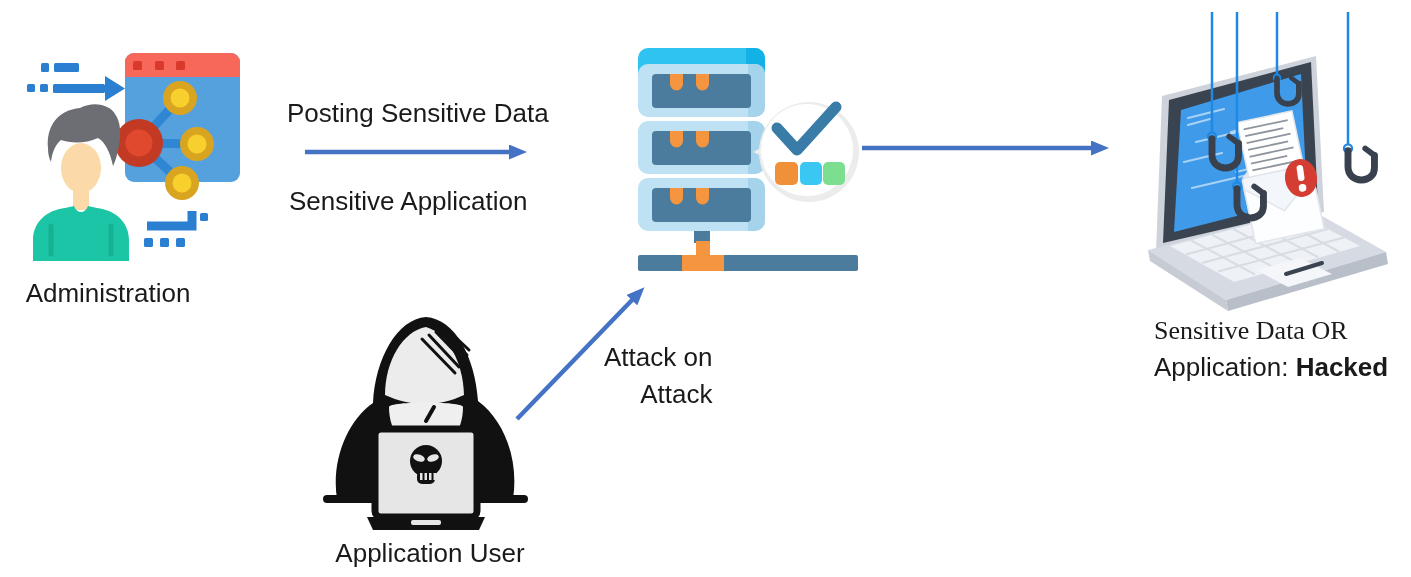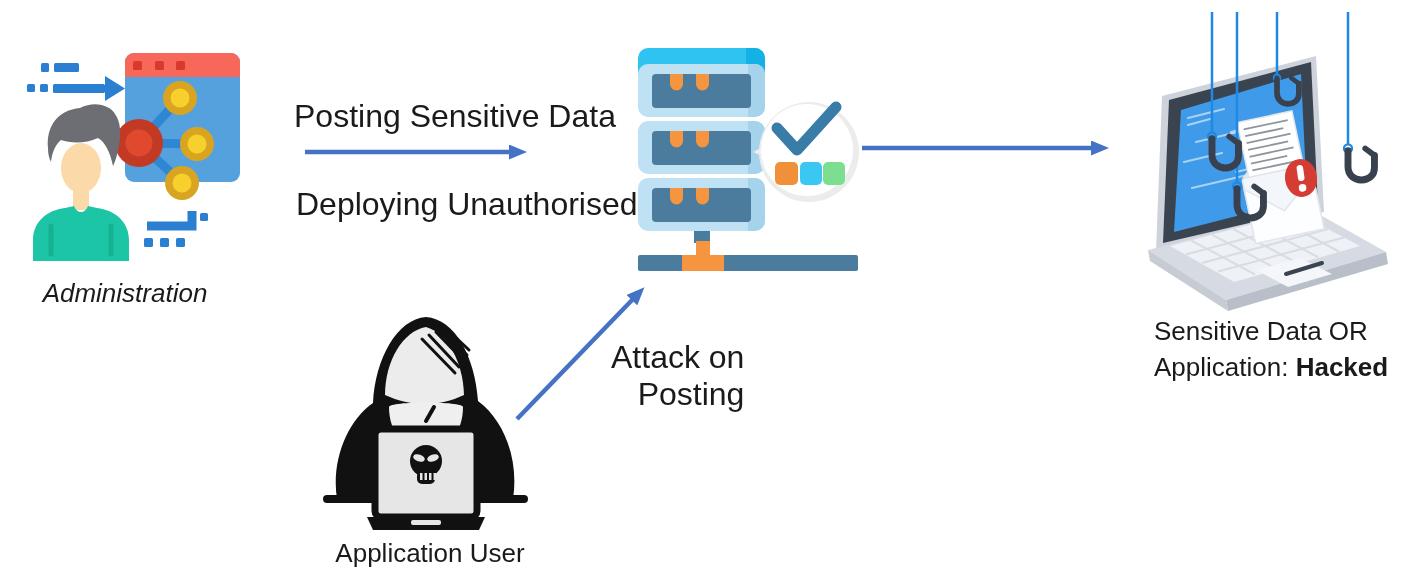--- a/index.html
+++ b/index.html
@@ -8,21 +8,21 @@
     background:var(--color-background,#fff);
     font-family:"Liberation Sans", sans-serif;
     color:var(--color-text,#1a1a1a);
   }
   .abs{position:absolute;}
   .label{
     position:absolute;font-size:26px;line-height:32px;color:var(--color-text,#1a1a1a);
     white-space:nowrap;
   }
   .label.center{text-align:center;}
-  .edge-label{position:absolute;font-size:32px;color:var(--color-text,#1a1a1a);white-space:nowrap;margin-left:7px;}
+  .edge-label{position:absolute;font-size:26px;color:var(--color-text,#1a1a1a);white-space:nowrap;}
   .edge-label .line{display:block;line-height:37px;text-align:right;}
   .caption{position:absolute;font-size:26px;line-height:36px;color:var(--color-text,#1a1a1a);white-space:nowrap;}
   .caption b{font-weight:bold;}
   svg{display:block;}
   .arrow-layer{position:absolute;left:0;top:0;pointer-events:none;}
   .arrow-layer line{stroke:var(--color-arrow,#4472C4);stroke-width:4.5;}
   #ah path{fill:var(--color-arrow,#4472C4);}
 </style>
 </head>
 <body>
@@ -76,24 +76,24 @@
 
       <g>
         <polyline points="167,163 167,178 122,178" fill="none" style="stroke:var(--color-dash_blue,#2B7FD0)" stroke-width="9"></polyline>
         <rect x="175" y="165" width="8" height="8" rx="1.5" style="fill:var(--color-dash_blue,#2B7FD0)"></rect>
         <rect x="119" y="190" width="9" height="9" rx="1.5" style="fill:var(--color-dash_blue,#2B7FD0)"></rect>
         <rect x="135" y="190" width="9" height="9" rx="1.5" style="fill:var(--color-dash_blue,#2B7FD0)"></rect>
         <rect x="151" y="190" width="9" height="9" rx="1.5" style="fill:var(--color-dash_blue,#2B7FD0)"></rect>
       </g>
     </svg>
   </div>
-  <div class="label center" style="left:25px;top:277px;width:200px;font-style:italic;">Administration</div>
+  <div class="label center" style="left:8px;top:277px;width:200px;">Administration</div>
 
   <div class="edge-label" style="left:287px;top:98px;">Posting Sensitive Data</div>
-  <div class="edge-label" style="left:289px;top:186px;">Deploying Unauthorised</div>
+  <div class="edge-label" style="left:289px;top:186px;">Sensitive Application</div>
 
   <div class="abs" style="left:630px;top:40px;">
     <svg width="240" height="235" viewBox="0 0 240 235">
       <g>
 
         <rect x="8" y="8" width="127" height="34" rx="10" style="fill:var(--color-server_top_cyan,#2FC3F1)"></rect>
         <path d="M116,8 h9 a10,10 0 0 1 10,10 v14 a10,10 0 0 1 -10,10 h-9 z" fill="#12B2E6"></path>
 
         <g>
           <rect x="8" y="24" width="127" height="53" rx="10" style="fill:var(--color-server_body,#BFE1F4)"></rect>
@@ -168,21 +168,21 @@
         </g>
         <path d="M44,214 L162,214 L156,227 L50,227 Z" style="fill:var(--color-hacker_black,#111111)"></path>
         <rect x="88" y="217" width="30" height="5" rx="2" fill="#E6E6E6"></rect>
       </g>
     </svg>
   </div>
   <div class="label center" style="left:318px;top:537px;width:224px;">Application User</div>
 
   <div class="edge-label" style="left:604px;top:339px;">
     <span class="line">Attack on</span>
-    <span class="line">Posting</span>
+    <span class="line">Attack</span>
   </div>
 
   <div class="abs" style="left:1136px;top:12px;">
     <svg width="262" height="300" viewBox="0 0 262 300">
 
       <g>
         <polygon points="26,84 180,44 188,200 20,240" fill="#CDD2DB"></polygon>
         <polygon points="33,88 175,50 182,195 27,231" style="fill:var(--color-bezel_dark,#3A4350)"></polygon>
         <polygon points="45,98 165,62 171,186 38,220" style="fill:var(--color-screen_blue,#3F9BE9)"></polygon>
         <g stroke="#FFFFFF" stroke-opacity="0.55" stroke-width="2.2" stroke-linecap="round">
@@ -258,21 +258,21 @@
         <line x1="212" y1="0" x2="212" y2="133" stroke-width="2.5"></line>
       </g>
       <use href="#hook" transform="translate(76,121) scale(1.15)"></use>
       <use href="#hook" transform="translate(141,63) scale(0.95)"></use>
       <use href="#hook" transform="translate(101,171) scale(1.15)"></use>
       <use href="#hook" transform="translate(212,133) scale(1.15)"></use>
     </svg>
   </div>
 
   <div class="caption" style="left:1154px;top:313px;">
-    <span style="display:block;">Sensitive Data OR</span>
+    <span style="display:block;font-family:Liberation Serif, serif;">Sensitive Data OR</span>
     <span style="display:block;"><span>Application: </span><b>Hacked</b></span>
   </div>
 
   <svg class="arrow-layer" width="1411" height="577" viewBox="0 0 1411 577">
     <defs>
       <marker id="ah" markerWidth="18" markerHeight="15" refX="3" refY="7.5" orient="auto" markerUnits="userSpaceOnUse">
         <path d="M0,0 L18,7.5 L0,15 Z"></path>
       </marker>
     </defs>
     <line x1="305" y1="152" x2="512" y2="152" marker-end="url(#ah)"></line>

